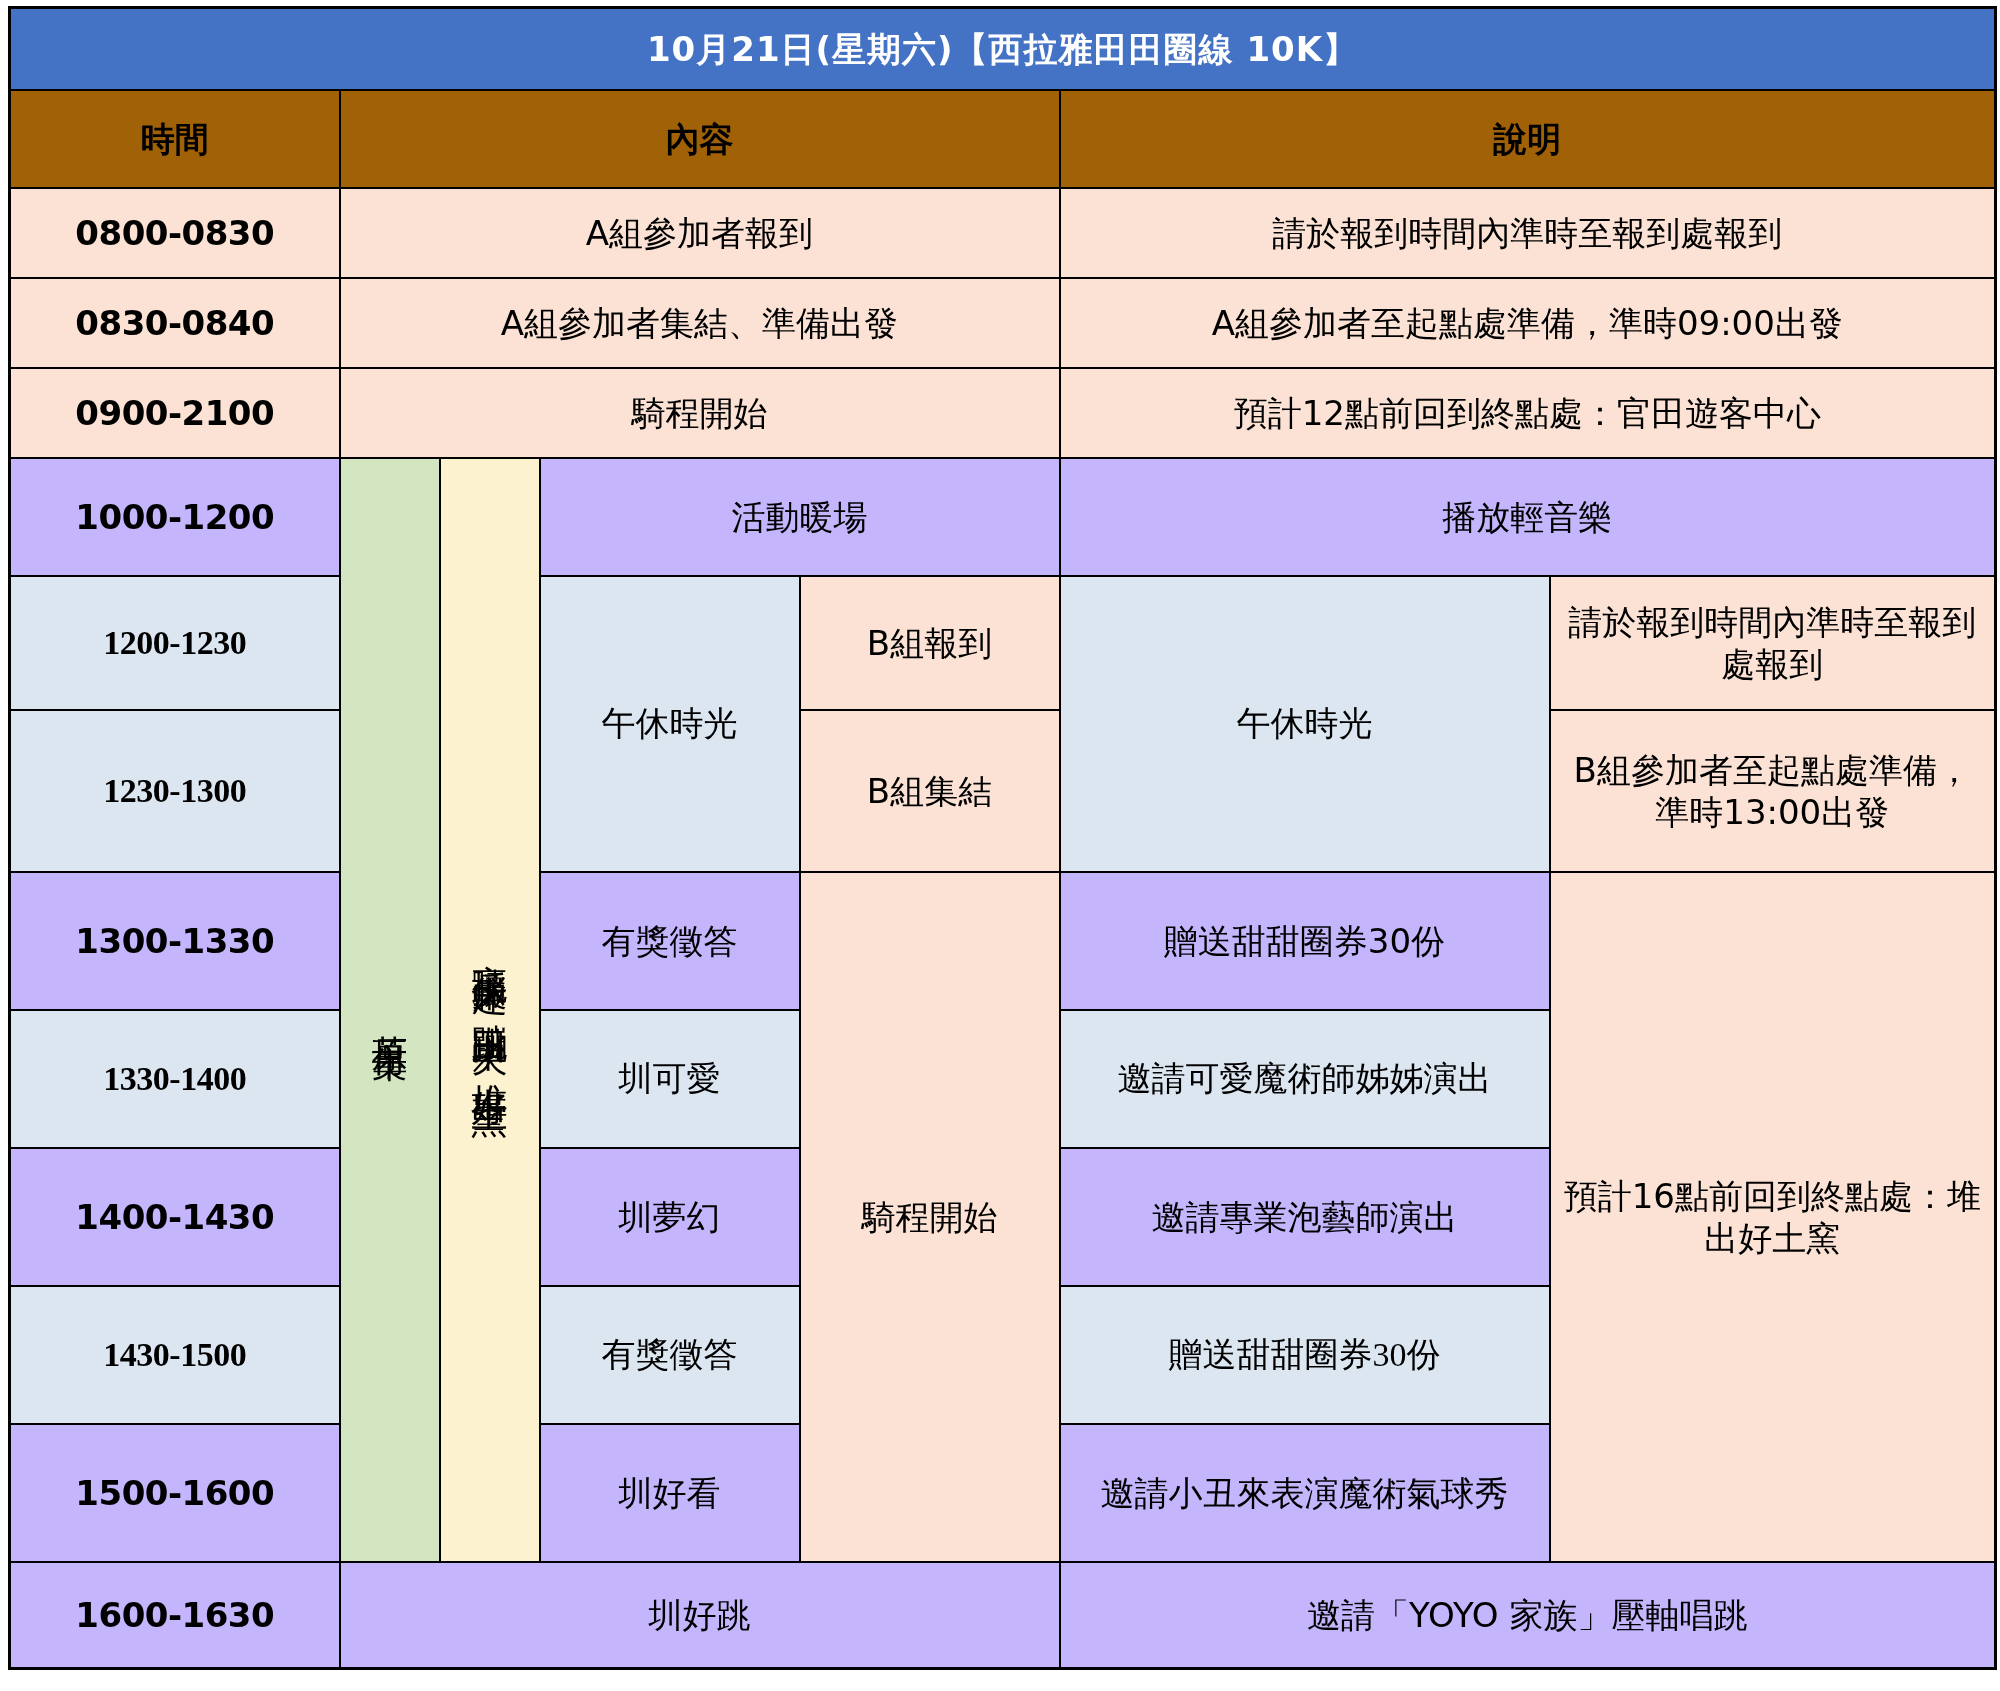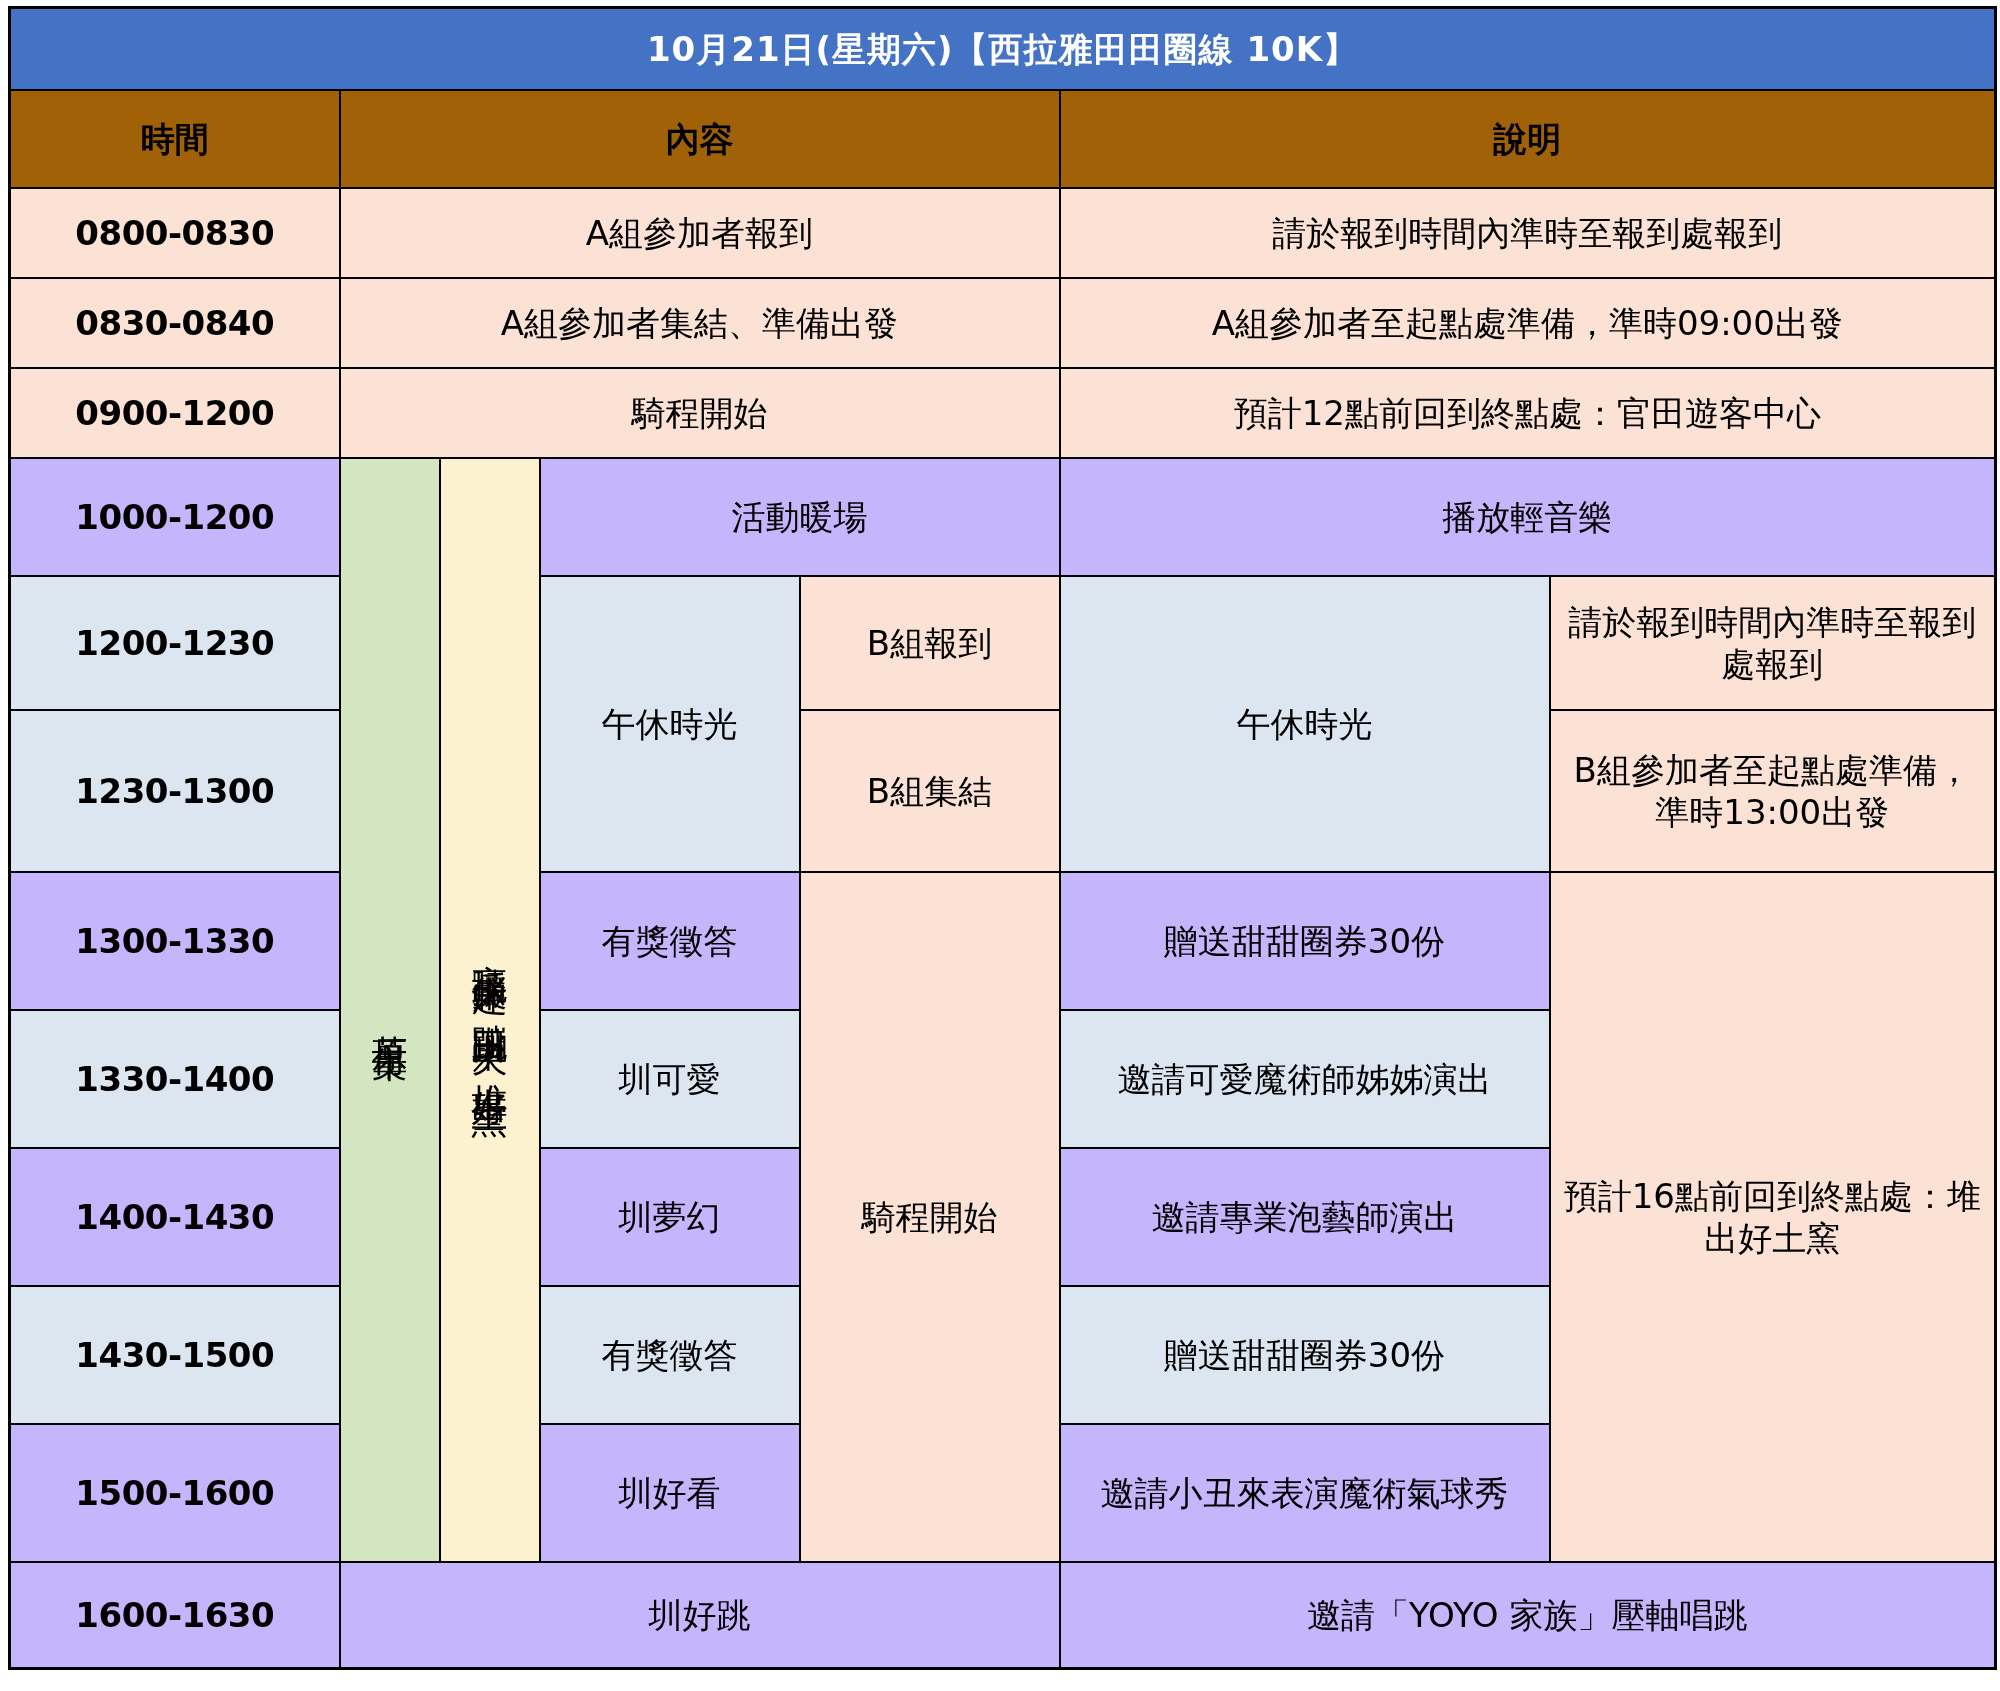--- a/index.html
+++ b/index.html
@@ -34,21 +34,21 @@
   }
   
   .hdr{
     background:#a16207;
     font-weight:bold;
     font-size:44px;
     height:88px;
   }
   
   .peach{background:#fbe2d5;}
-  .blue{background:#dce6f1;}
+  .blue{background:#dce6f1;font-family:Liberation Serif, serif;}
   .white{background:#c4b5fd;}
   .green{background:#d3e5c1;}
   .cream{background:#fdf2d0;}
   
   .time{
     font-weight:bold;
     font-size:40px;
     letter-spacing:-0.5px;
     white-space:nowrap;
     margin-top:48px;
@@ -98,21 +98,21 @@
       <td class="peach lft" colspan="2">請於報到時間內準時至報到處報到</td>
     </tr>
 
     <tr>
       <td class="peach time" style="height:80px">0830-0840</td>
       <td class="peach" colspan="4">A組參加者集結、準備出發</td>
       <td class="peach lft" colspan="2">A組參加者至起點處準備，準時09:00出發</td>
     </tr>
 
     <tr>
-      <td class="peach time" style="height:80px">0900-1200</td>
+      <td class="peach time" style="height:80px">0900-2100</td>
       <td class="peach" colspan="4">騎程開始</td>
       <td class="peach lft" colspan="2">預計12點前回到終點處：官田遊客中心</td>
     </tr>
 
     <tr>
       <td class="white time" style="height:108px">1000-1200</td>
       <td class="green vertwrap" rowspan="8">
         <span class="vert">草原市集</span>
       </td>
       <td class="cream vertwrap" rowspan="8">

